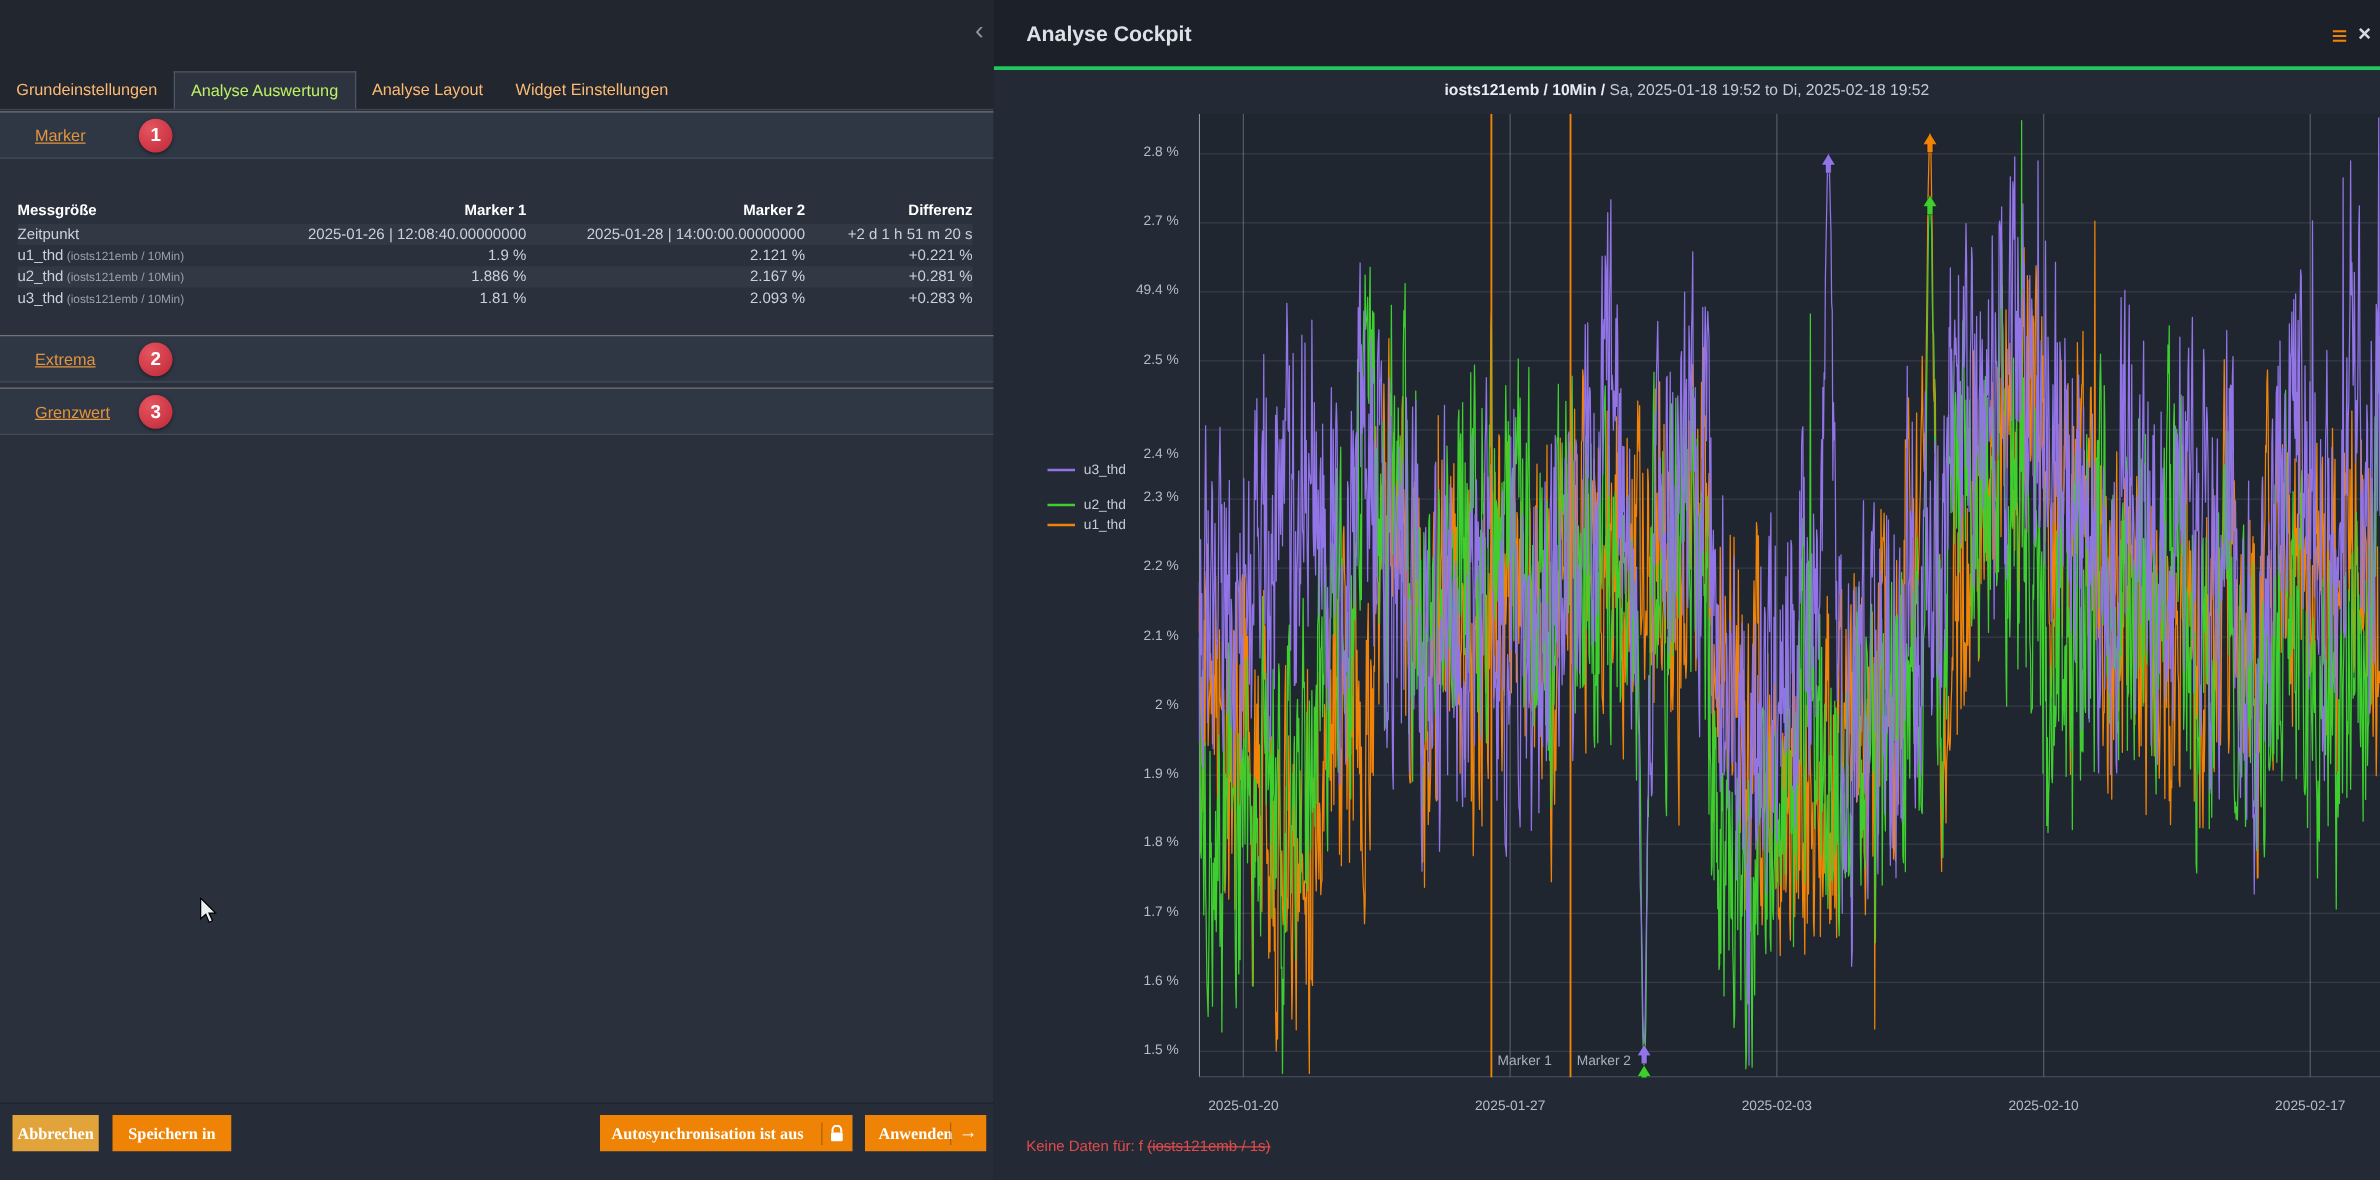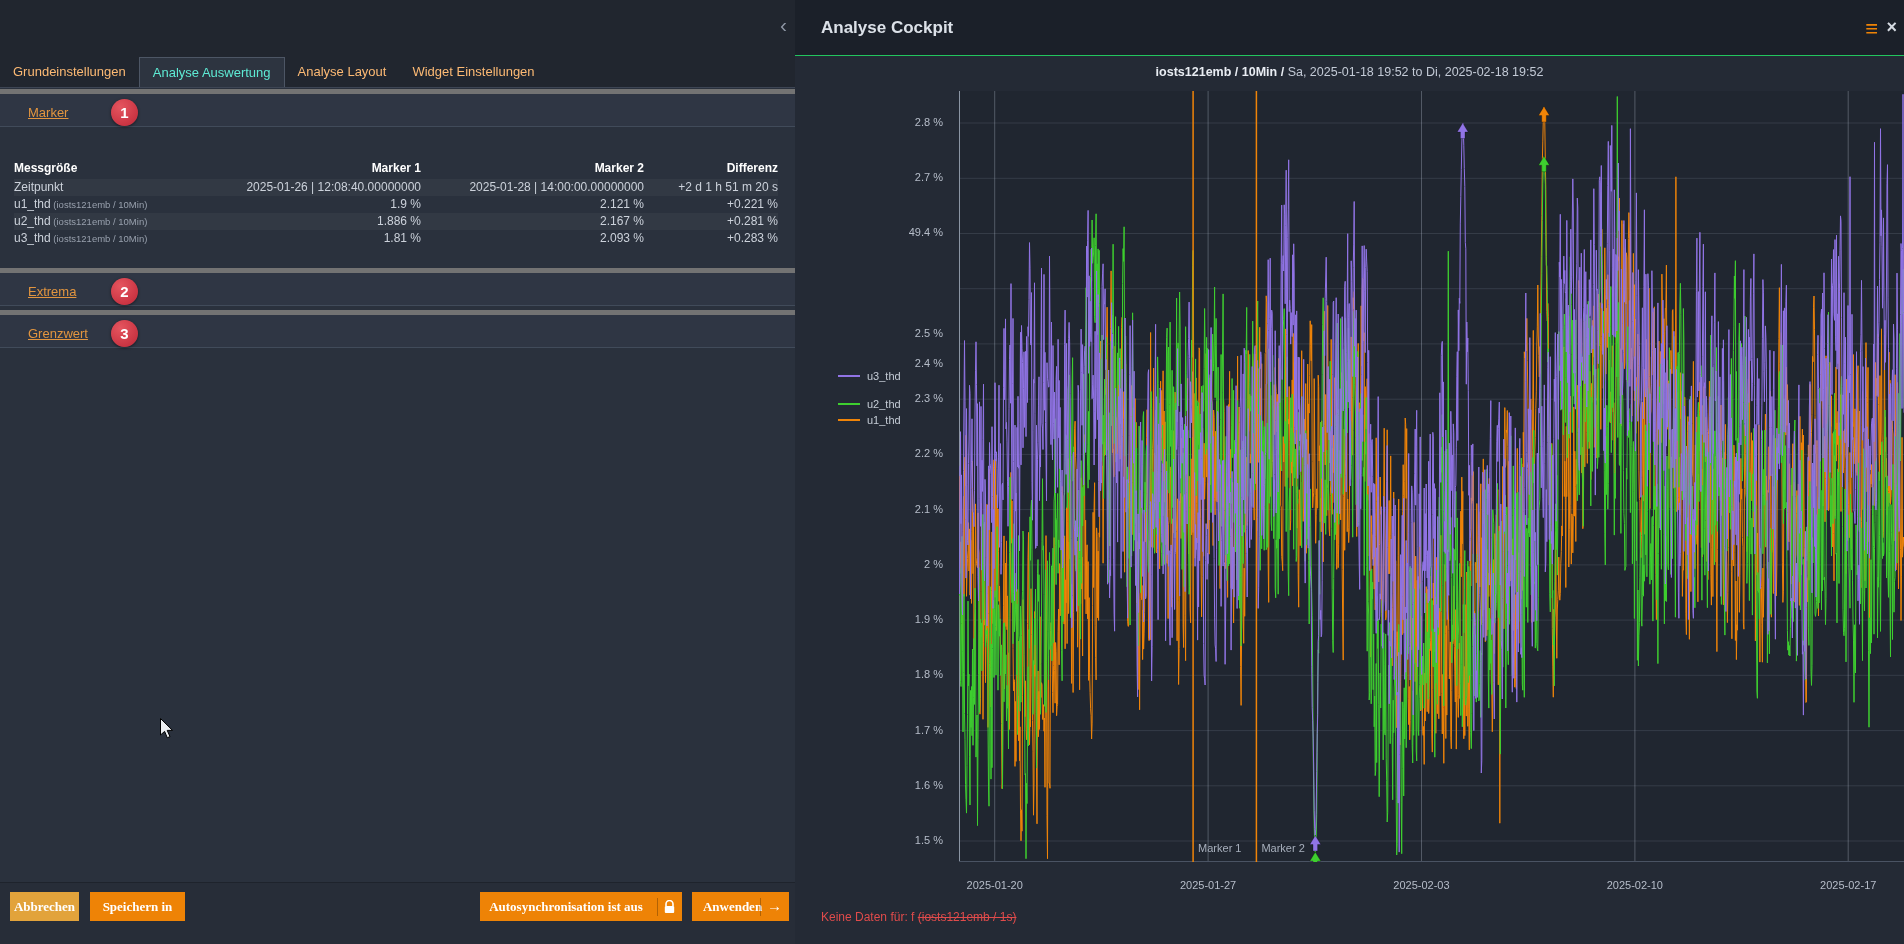--- a/index.html
+++ b/index.html
@@ -5,23 +5,23 @@
   * { margin:0; padding:0; box-sizing:border-box; }
   html,body { width:1904px; height:944px; background:#10141a; font-family:"Liberation Sans","DejaVu Sans",sans-serif; overflow:hidden; }
   .app { position:relative; width:1904px; height:944px; }
 
   
   .left-panel { position:absolute; left:0; top:0; width:795px; height:944px; background:#2a313d; overflow:hidden; }
   .lp-topbar { position:absolute; left:0; top:0; width:100%; height:57px; background:#21262f; }
   .collapse-arrow { position:absolute; right:8px; top:14px; color:#8d95a3; font-size:21px; line-height:21px; cursor:pointer; }
   .tab-bar { position:absolute; left:0; top:57px; width:100%; height:31px; background:#21262f; border-bottom:1px solid #3d4554; display:flex; align-items:stretch; }
   .tab { color:#fdba74; font-size:13px; line-height:29px; padding:0 13px; cursor:pointer; white-space:nowrap; }
-  .tab.active { background:#2d3440; border:1px solid #4d5665; border-bottom:none; color:#5eead4; }
-
-  .section-strip { position:absolute; left:0; width:100%; height:38px; background:#2f3644; border-top:5px solid #737373; border-bottom:1px solid #414b5a; }
+  .tab.active { background:#2d3440; border:1px solid #4d5665; border-bottom:none; color:#bef264; }
+
+  .section-strip { position:absolute; left:0; width:100%; height:38px; background:#2f3644; border-top:1px solid #737373; border-bottom:1px solid #414b5a; }
   #strip-marker { top:89px; }
   #strip-extrema { top:268px; }
   #strip-grenzwert { top:310px; }
   .section-link { position:absolute; left:28px; top:11px; color:#e2953f; font-size:13px; text-decoration:underline; cursor:pointer; }
   .badge { position:absolute; left:111px; top:5px; width:27px; height:27px; border-radius:50%;
            background:radial-gradient(circle at 35% 30%, #e5555f, #bf2737); color:#fff; font-size:15px; font-weight:bold;
            text-align:center; line-height:27px; box-shadow:0 1px 3px rgba(0,0,0,.5); }
 
   .marker-table { position:absolute; left:14px; top:158px; width:764px; font-size:12px; color:#ccd2db; }
   .trow { display:grid; grid-template-columns:180px 227px 223px 134px; height:17px; line-height:17px; }
@@ -39,21 +39,21 @@
   #btn-autosync  { left:480px; width:202px; background:#ee8306; padding-right:30px; }
   #btn-anwenden  { left:692px; width:97px;  background:#ee8306; padding-right:16px; }
   .icon-slot { position:absolute; right:7px; top:50%; transform:translateY(-50%); display:flex; align-items:center;
                border-left:1px solid rgba(0,0,0,0.25); padding-left:6px; height:18px; }
   .icon-slot.arrow { font-size:15px; font-weight:bold; color:#fff; }
 
   .cursor { position:absolute; left:160px; top:718px; width:14px; height:22px; z-index:40; }
 
   
   .right-panel { position:absolute; left:795px; top:0; width:1109px; height:944px; background:#242a35; overflow:hidden; }
-  .rp-header { position:absolute; top:0; left:0; width:100%; height:56px; background:#1b2029; border-bottom:1px solid #22c55e; }
+  .rp-header { position:absolute; top:0; left:0; width:100%; height:56px; background:#1b2029; border-bottom:3px solid #22c55e; }
   .rp-title { position:absolute; left:26px; top:18px; font-size:17px; font-weight:bold; color:#dce1e8; }
   .menu-icon { position:absolute; right:26px; top:16px; color:#ee8306; font-size:22px; font-weight:bold; cursor:pointer; }
   .close-icon { position:absolute; right:7px; top:17px; color:#d6dbe2; font-size:18px; font-weight:bold; cursor:pointer; }
 
   .chart-header { position:absolute; top:65px; left:0; width:100%; text-align:center; font-size:12.5px; color:#c3cad6; }
   .chart-header b { color:#e9edf3; }
 
   #ylabels, #xlabels, #legend { position:absolute; inset:0; pointer-events:none; }
   .ylabel { position:absolute; left:84px; width:64px; text-align:right; font-size:11px; color:#b6bdc9; }
   .xlabel { position:absolute; top:879px; width:90px; text-align:center; font-size:11px; color:#b6bdc9; }
@@ -170,21 +170,21 @@
         <div class="ylabel" style="top: 834.013px;">1.5 %</div>
         <div class="ylabel" style="top: 778.784px;">1.6 %</div>
         <div class="ylabel" style="top: 723.554px;">1.7 %</div>
         <div class="ylabel" style="top: 668.325px;">1.8 %</div>
         <div class="ylabel" style="top: 613.096px;">1.9 %</div>
         <div class="ylabel" style="top: 557.867px;">2 %</div>
         <div class="ylabel" style="top: 502.638px;">2.1 %</div>
         <div class="ylabel" style="top: 447.408px;">2.2 %</div>
         <div class="ylabel" style="top: 392.179px;">2.3 %</div>
         <div class="ylabel" style="top: 357px;">2.4 %</div>
-        <div class="ylabel" style="top: 281.721px; margin-top: 45px;">2.5 %</div>
+        <div class="ylabel" style="top: 281.721px;">2.5 %</div>
         <div class="ylabel" style="top: 226.491px;">49.4 %</div>
         <div class="ylabel" style="top: 171.262px;">2.7 %</div>
         <div class="ylabel" style="top: 116.033px;">2.8 %</div>
       </div>
     <div id="legend">
         <div class="legend-item" style="top: 369px;">
           <span class="legend-line" style="background: rgb(145, 116, 230);"></span>
           <span>u3_thd</span>
         </div>
         <div class="legend-item" style="top: 397px;">

